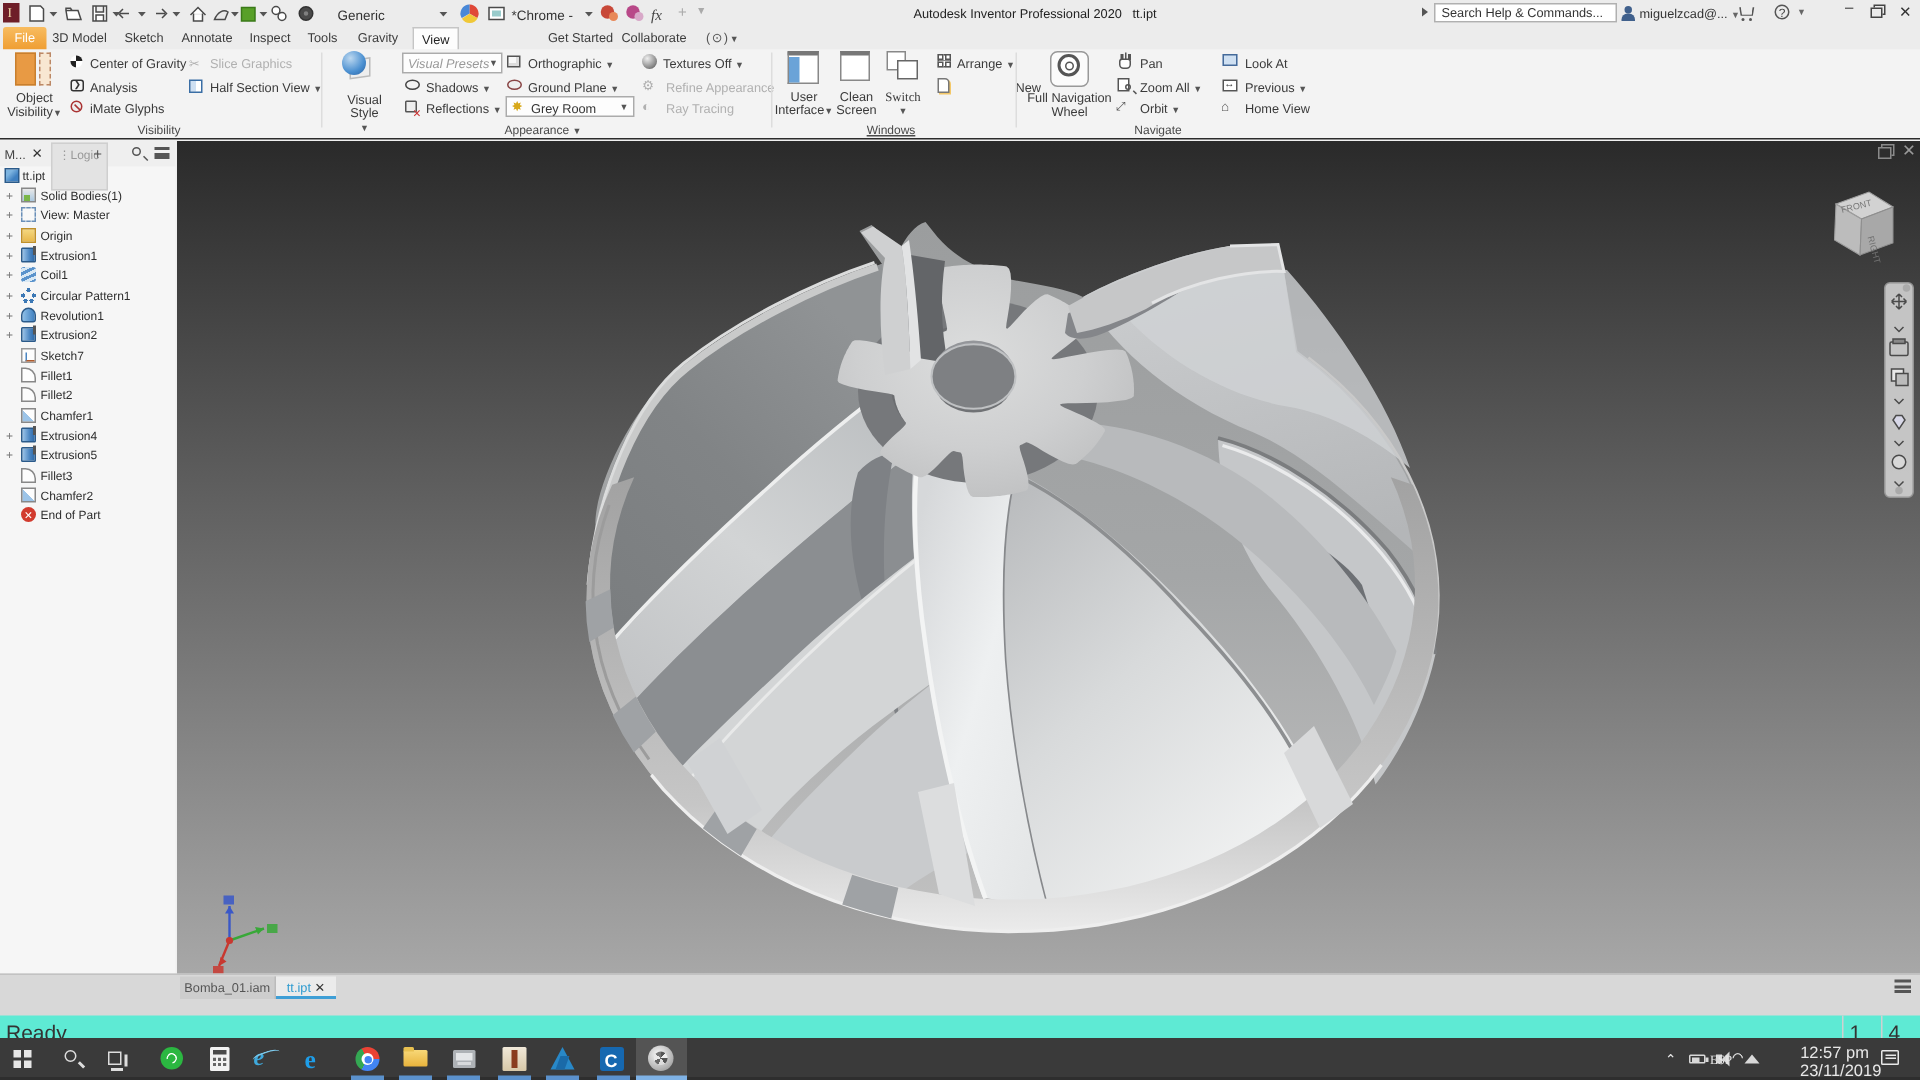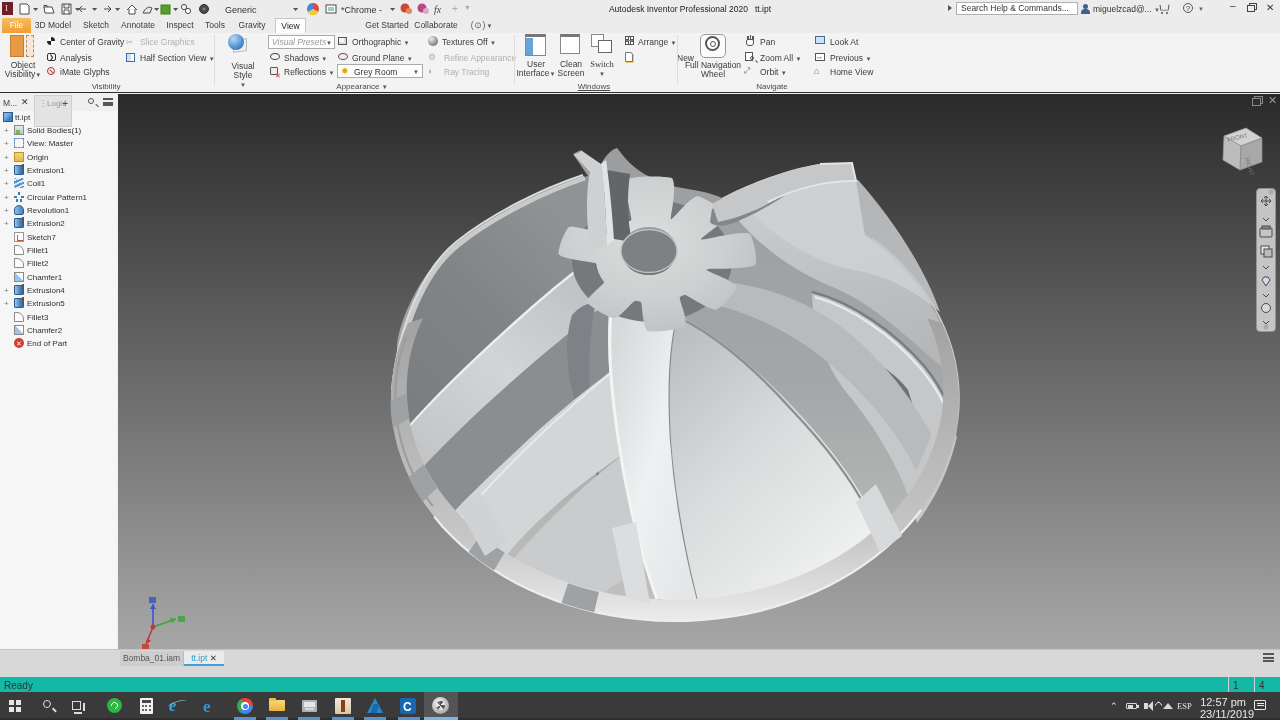--- a/index.html
+++ b/index.html
@@ -53,21 +53,21 @@
   .ic-eop::after { content:"✕"; position:absolute; left:2px; top:1.5px; color:#fff; font-size:7px; font-style:normal; }
 
   
   #viewport { left:118px; top:94px; width:1162px; height:567px; background:linear-gradient(#2a2a2a, #aaaaaa); }
 
   
   #doctabs { left:0; top:649px; width:1280px; height:32px; background:#d8d8d8; border-top:1px solid #c2c2c2; }
   .dtab { position:absolute; top:1px; height:15px; font-size:8.5px; line-height:14px; text-align:center; }
 
   
-  #statusbar { left:0; top:677px; width:1280px; height:15px; background:#14b8a6; font-size:10px; color:#333; }
+  #statusbar { left:0; top:677px; width:1280px; height:15px; background:#5eead4; font-size:14px; color:#333; }
 
   
   #taskbar { left:0; top:692px; width:1280px; height:28px; background:#3a3a3a; border-bottom:2px solid #2e2e2e; }
   .tbu { position:absolute; top:25px; height:2.5px; background:#5b91cc; }
   .tray { position:absolute; color:#e8e8e8; font-size:8px; }
 </style>
 </head>
 <body>
 <div id="root">
 
@@ -548,21 +548,21 @@
     <div class="tbu" style="left:424px;width:34px;background:#7fb2e5;"></div>
 
     <div class="tray" style="left:1110px;top:9px;font-size:9px;">⌃</div>
     <div style="position:absolute;left:1126px;top:11px;width:11px;height:6px;border:1px solid #d8d8d8;border-radius:1px;"></div>
     <div style="position:absolute;left:1137px;top:12.5px;width:1.5px;height:3px;background:#d8d8d8;"></div>
     <div style="position:absolute;left:1128px;top:12.5px;width:5px;height:3px;background:#d8d8d8;"></div>
     <div style="position:absolute;left:1144px;top:11px;width:4px;height:6px;background:#d8d8d8;"></div>
     <div style="position:absolute;left:1148px;top:9px;width:0;height:0;border-top:5px solid transparent;border-bottom:5px solid transparent;border-right:5px solid #d8d8d8;"></div>
     <div style="position:absolute;left:1155px;top:10px;width:7px;height:7px;border:1.2px solid #d8d8d8;border-left-color:transparent;border-bottom-color:transparent;border-radius:50%;transform:rotate(-45deg);"></div>
     <div style="position:absolute;left:1163px;top:11px;width:0;height:0;border-left:5px solid transparent;border-right:5px solid transparent;border-bottom:6px solid #d8d8d8;"></div>
-    <div class="tray" style="left:1177px;top:9px;font-size:8.5px;font-family:Liberation Serif, serif;">ESP</div>
+    <div class="tray" style="left:1140px;top:9px;font-size:8.5px;font-family:Liberation Serif, serif;">ESP</div>
     <div class="tray" style="left:1200px;top:4px;width:46px;text-align:right;font-size:11px;">12:57 pm<br>23/11/2019</div>
     <div class="tray" style="left:1254px;top:8px;width:12px;height:10px;border:1.2px solid #e8e8e8;border-radius:1px;">
         <div style="margin:1.5px;height:1.2px;background:#e8e8e8"></div>
         <div style="margin:1.5px;height:1.2px;background:#e8e8e8"></div>
       </div>
   </div>
 
 </div>
 
 </body></html>

